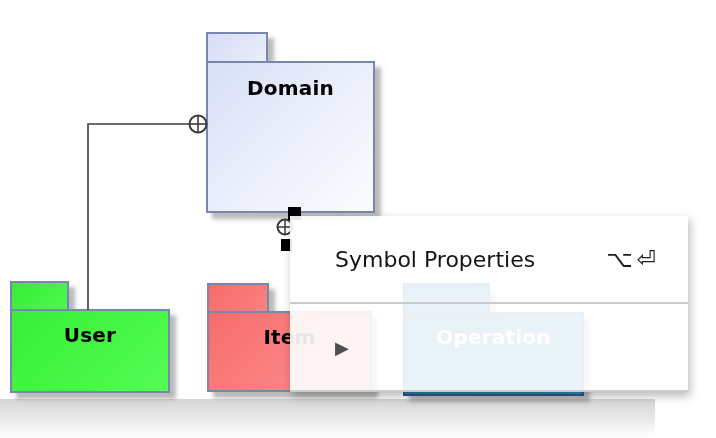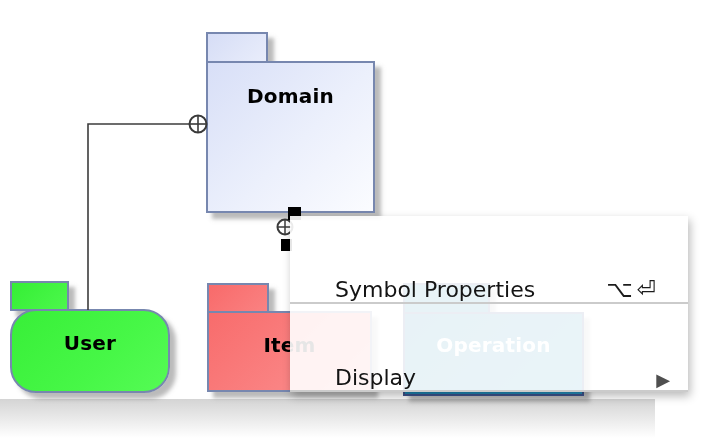--- a/index.html
+++ b/index.html
@@ -20,35 +20,34 @@
     box-shadow: 6px 6px 4px rgba(120,120,120,0.5);
   }
   .pkg-label {
     position: absolute;
     left: 0; right: 0;
     text-align: center;
     font-weight: bold;
     font-size: 20px;
     color: #000000;
     letter-spacing: 0.2px;
-    margin-top: 8px;
   }
 
   
   .domain-tab  { left:206px; top:32px;  width:62px;  height:31px;
                  background: linear-gradient(135deg,#d6ddf6,#e9edfb); }
   .domain-body { left:206px; top:61px;  width:169px; height:152px;
                  background: linear-gradient(135deg,#d8dff7 0%,#ecf0fc 55%,#fbfcff 100%); }
   .domain-body .pkg-label { top:13px; }
 
   
   .user-tab  { left:10px;  top:281px; width:59px;  height:30px;
                background: linear-gradient(135deg,#35ee35,#4cf84c); }
   .user-body { left:10px;  top:309px; width:160px; height:84px;
-               background: linear-gradient(135deg,#38ef38 0%,#47f747 60%,#55fb55 100%); border-radius: 26px; }
+               background: linear-gradient(135deg,#38ef38 0%,#47f747 60%,#55fb55 100%); }
   .user-body .pkg-label { top:12px; }
 
   
   .item-tab  { left:207px; top:283px; width:62px;  height:30px;
                background: linear-gradient(135deg,#f86a6a,#fa8282); }
   .item-body { left:207px; top:311px; width:165px; height:81px;
                background: linear-gradient(135deg,#f86c6c 0%,#fa8383 60%,#fb9090 100%); }
   .item-body .pkg-label { top:12px; }
 
   
@@ -75,21 +74,21 @@
 
   
   .context-menu {
     position:absolute; left:290px; top:216px; width:398px; height:176px;
     background: rgba(255,255,255,0.90);
     box-shadow: 2px 4px 9px rgba(0,0,0,0.28);
     display:flex; flex-direction:column;
     font-size:22px; color:#141414;
   }
   .menu-item {
-    flex:1; display:flex; align-items:flex-end;
+    flex:1; display:flex; align-items:center;
     padding: 0 18px 0 45px;
     cursor: default;
   }
   .menu-item .mi-label { flex:1; white-space:nowrap; }
   .mi-shortcut { font-size:23px; color:#1c1c1c; letter-spacing:4px; padding-right:10px; white-space:nowrap; }
   .mi-arrow { color:#4f4f4f; font-size:18px; }
   .menu-sep { height:2px; background:#cbcbcb; flex:none; }
 </style>
 </head>
 <body>
@@ -135,19 +134,18 @@
 
   <div class="bottom-fade"></div>
 
   <div class="context-menu">
     <div class="menu-item">
       <span class="mi-label">Symbol Properties</span>
       <span class="mi-shortcut">⌥⏎</span>
     </div>
     <div class="menu-sep"></div>
     <div class="menu-item">
-      <span class="mi-label">Display</span>
       <span class="mi-arrow">▶</span>
     </div>
     <div class="menu-sep"></div>
   </div>
 
 </div>
 
 </body></html>

